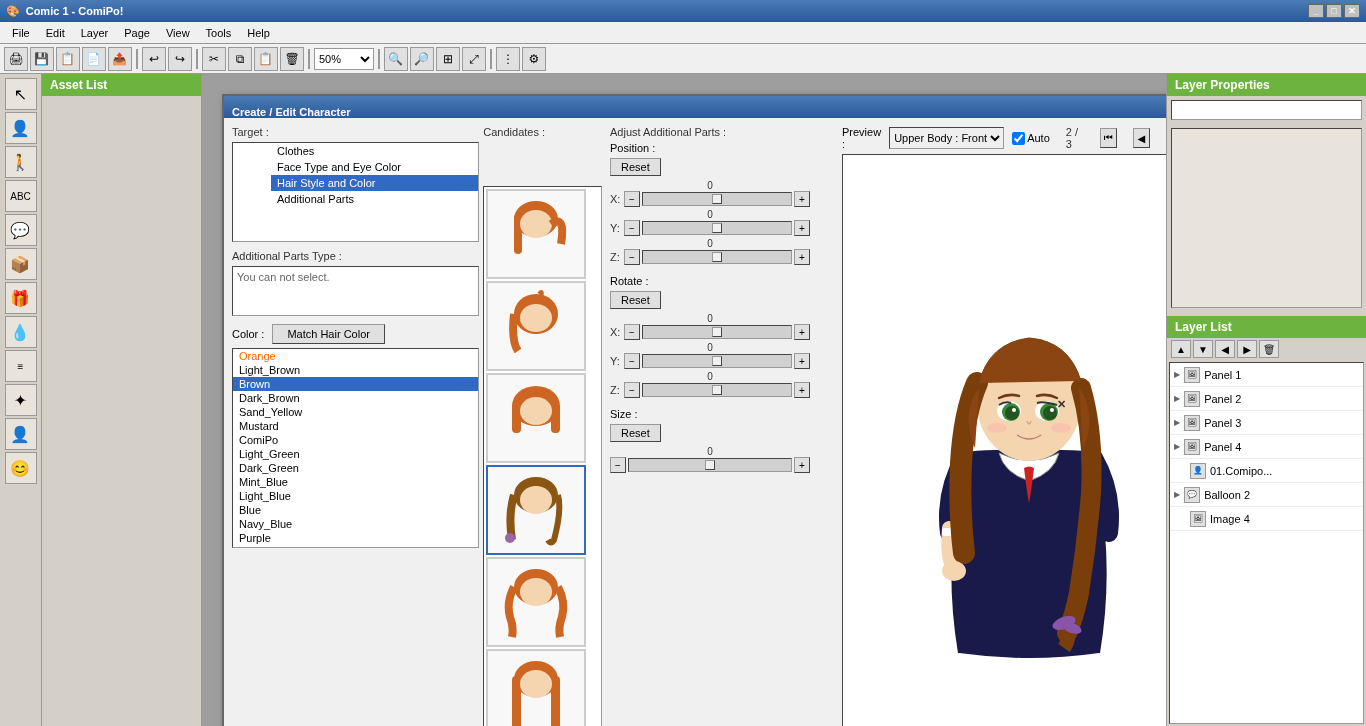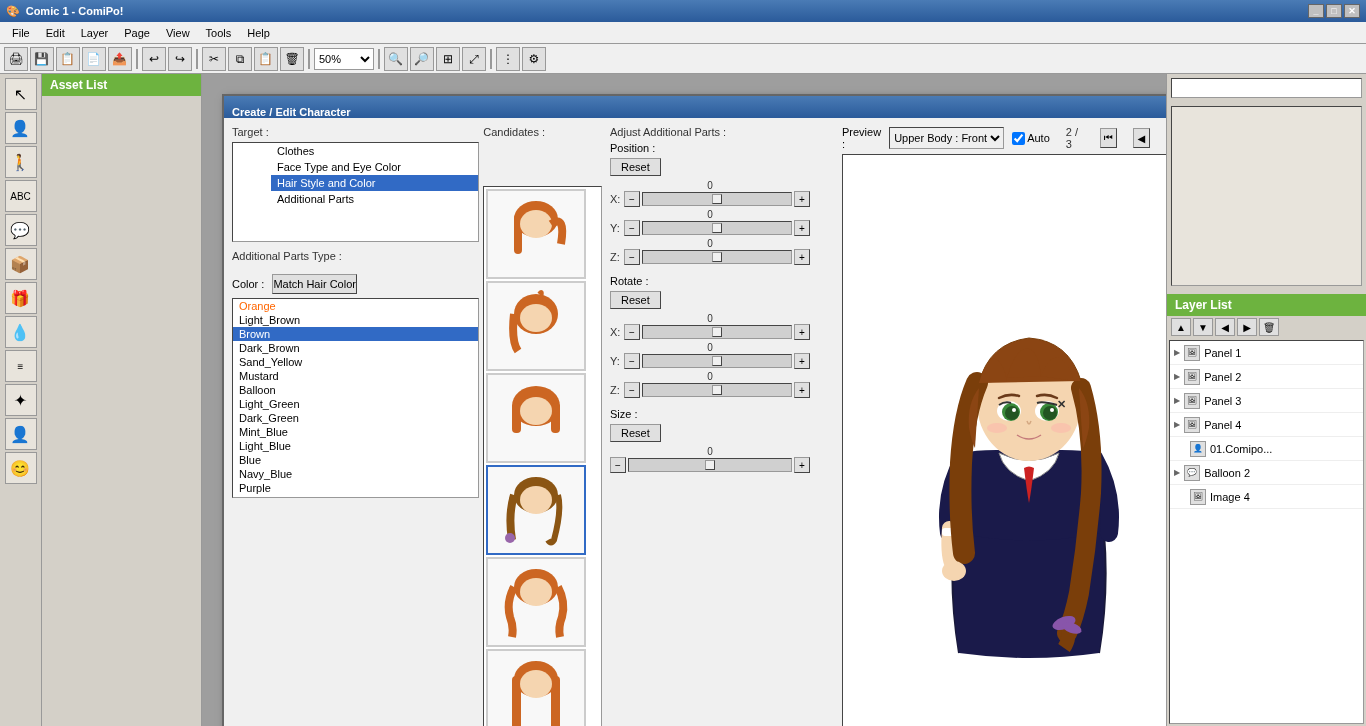--- a/index.html
+++ b/index.html
@@ -304,21 +304,21 @@
     }
     .color-header {
       display: flex;
       align-items: center;
       gap: 8px;
       margin-bottom: 4px;
     }
     .match-hair-btn {
       background: #e0e0e0;
       border: 1px outset #999;
-      padding: 3px 0;
+      padding: 3px 14px;
       cursor: pointer;
       font-size: 11px;
     }
     .color-list {
       border: 1px inset #999;
       background: white;
       height: 200px;
       overflow-y: auto;
     }
     .color-item {
@@ -565,35 +565,38 @@
                   <div class="target-list">
                     <div class="target-item">Clothes</div>
                     <div class="target-item">Face Type and Eye Color</div>
                     <div class="target-item selected">Hair Style and Color</div>
                     <div class="target-item">Additional Parts</div>
                   </div>
                 </div>
 
                 <div class="additional-parts-type">
                   <div class="section-label">Additional Parts Type :</div>
+                  <div class="no-select-box">
+                    <span>You can not select.</span>
+                  </div>
                 </div>
 
                 <div class="color-section">
                   <div class="color-header">
                     <span>Color :</span>
                     <button class="match-hair-btn">Match Hair Color</button>
                   </div>
                   <div class="color-list">
                     <div class="color-item orange">Orange</div>
                     <div class="color-item">Light_Brown</div>
                     <div class="color-item selected">Brown</div>
                     <div class="color-item">Dark_Brown</div>
                     <div class="color-item">Sand_Yellow</div>
                     <div class="color-item">Mustard</div>
-                    <div class="color-item">Balloon</div>
+                    <div class="color-item">ComiPo</div>
                     <div class="color-item">Light_Green</div>
                     <div class="color-item">Dark_Green</div>
                     <div class="color-item">Mint_Blue</div>
                     <div class="color-item">Light_Blue</div>
                     <div class="color-item">Blue</div>
                     <div class="color-item">Navy_Blue</div>
                     <div class="color-item">Purple</div>
                     <div class="color-item">Pink</div>
                   </div>
                 </div>
@@ -843,20 +846,21 @@
           <button class="footer-btn">Save As...</button>
           <button class="footer-btn">Save...</button>
           <button class="footer-btn">Close</button>
         </div>
       </div>
     </div>
   </div>
 
   <div class="right-sidebar">
 
+    <div class="right-header">Layer Properties</div>
     <input class="layer-properties-input" type="text" style="">
     <div class="layer-properties-area"></div>
 
     <div class="layer-list-header">Layer List</div>
     <div class="layer-list-toolbar">
       <div class="layer-btn">▲</div>
       <div class="layer-btn">▼</div>
       <div class="layer-btn">◀</div>
       <div class="layer-btn">▶</div>
       <div class="layer-btn">🗑</div>

